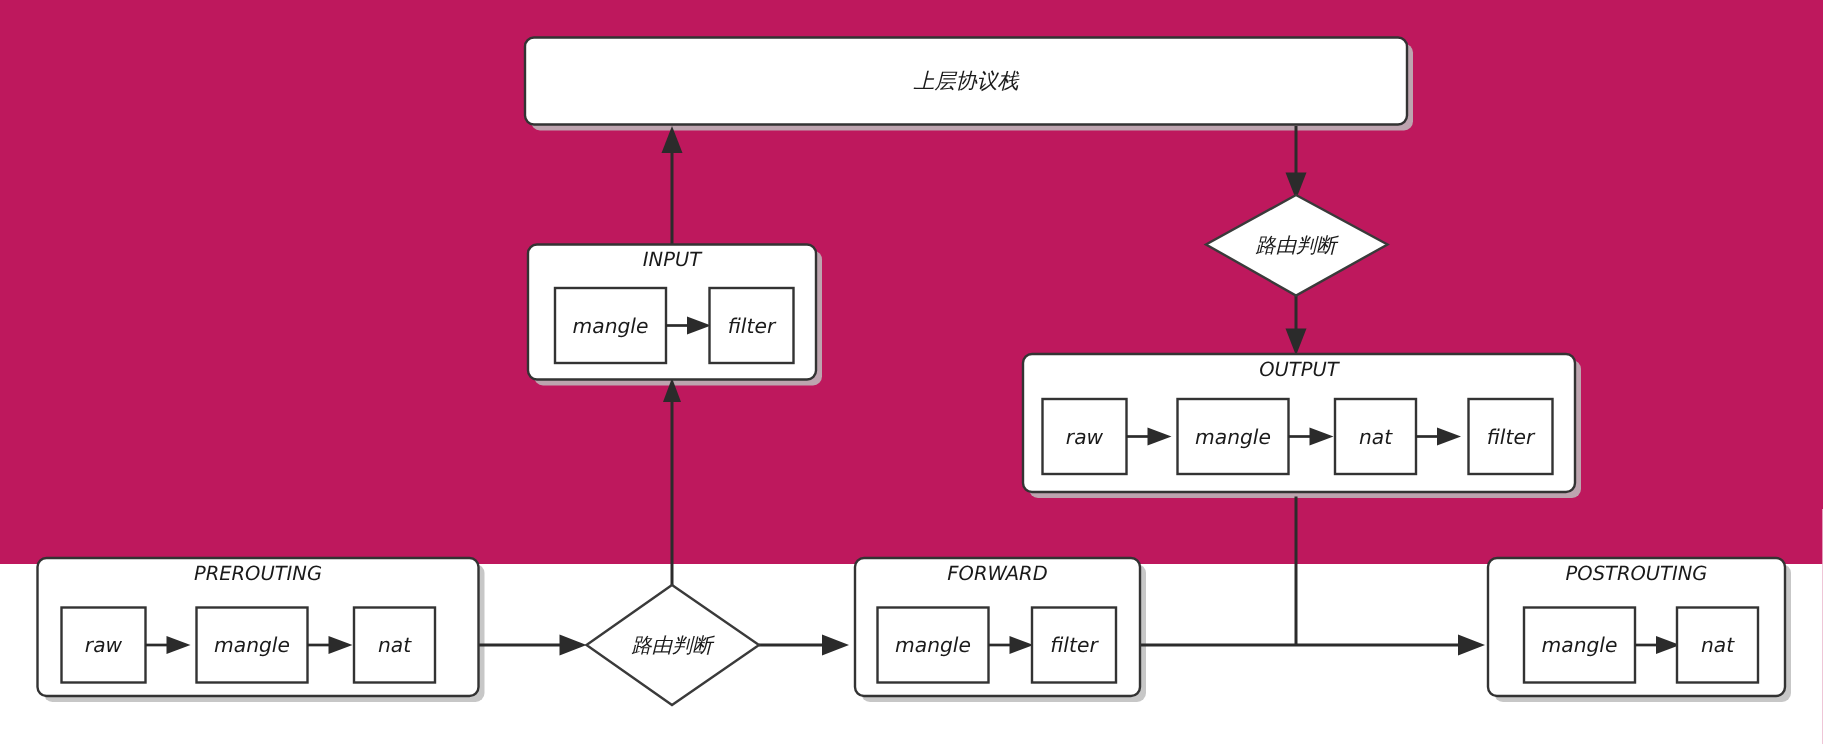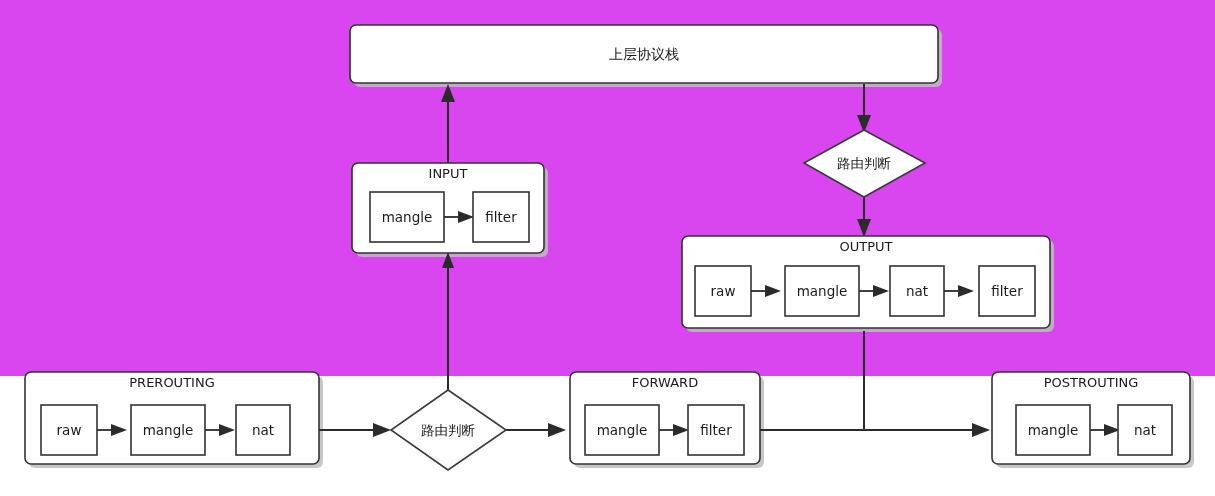--- a/index.html
+++ b/index.html
@@ -10,21 +10,22 @@
   body {
     width: 1215px;
     height: 496px;
     font-family: "DejaVu Sans", "Liberation Sans", sans-serif;
     overflow: hidden;
   }
   #canvas {
     position: relative;
     width: 1215px;
     height: 376px;
-    background: #d946ef;
+    background: #be185d;
+    font-style: italic;
   }
   svg#diagram {
     position: absolute;
     top: 0;
     left: 0;
     width: 1215px;
     height: 496px;
   }
   .chain-box {
     fill: #ffffff;

